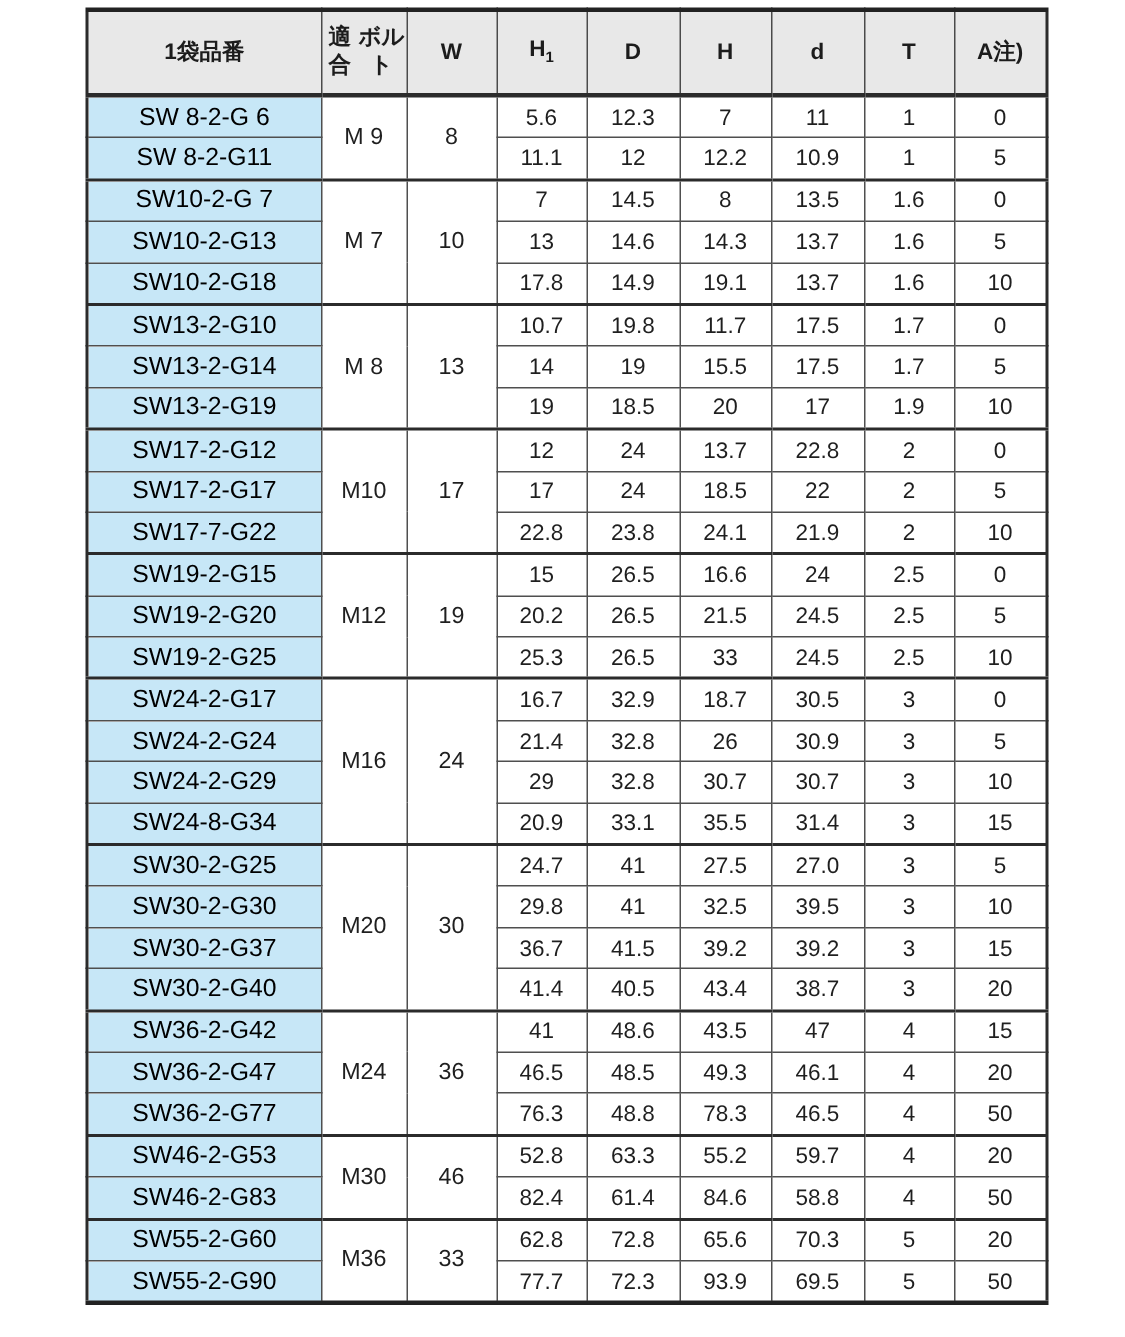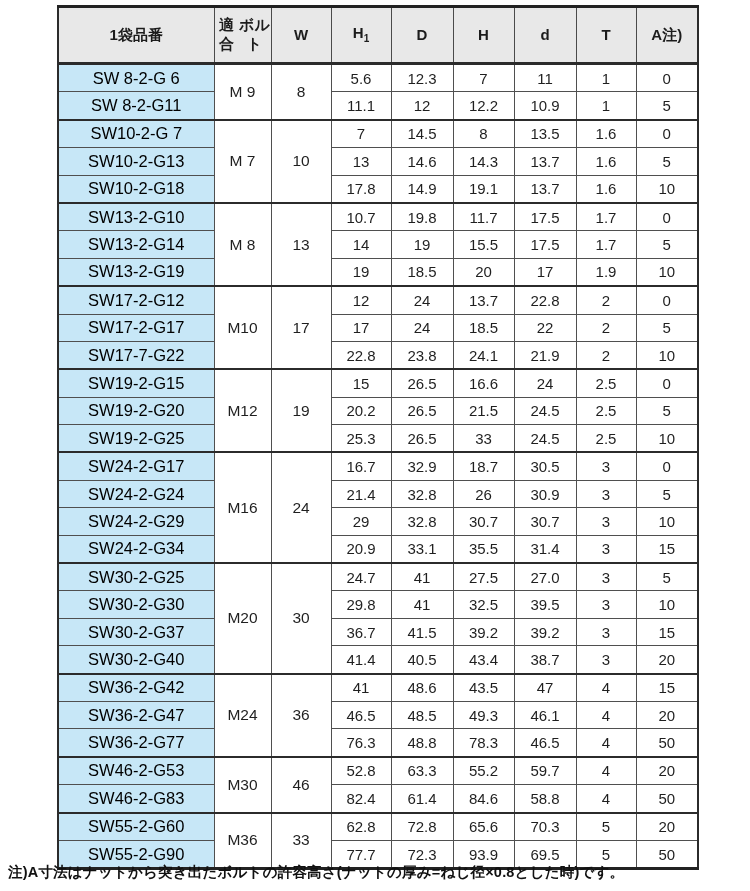--- a/index.html
+++ b/index.html
@@ -309,21 +309,21 @@
         <tr>
           <td class="part">SW24-2-G29</td>
           <td class="num">29</td>
           <td class="num">32.8</td>
           <td class="num">30.7</td>
           <td class="num">30.7</td>
           <td class="num">3</td>
           <td class="num">10</td>
         </tr>
         <tr>
-          <td class="part">SW24-2-G34</td>
+          <td class="part">SW24-8-G34</td>
           <td class="num">20.9</td>
           <td class="num">33.1</td>
           <td class="num">35.5</td>
           <td class="num">31.4</td>
           <td class="num">3</td>
           <td class="num">15</td>
         </tr>
         <tr class="group-start">
           <td class="part">SW30-2-G25</td>
           <td class="merge" rowspan="4">M20</td>
@@ -427,15 +427,14 @@
           <td class="num">77.7</td>
           <td class="num">72.3</td>
           <td class="num">93.9</td>
           <td class="num">69.5</td>
           <td class="num">5</td>
           <td class="num">50</td>
         </tr>
       </tbody>
   </table>
 
-  <div class="footnote">注)A寸法はナットから突き出たボルトの許容高さ(ナットの厚み=ねじ径×0.8とした時)です。</div>
 
 </div>
 
 </body></html>

